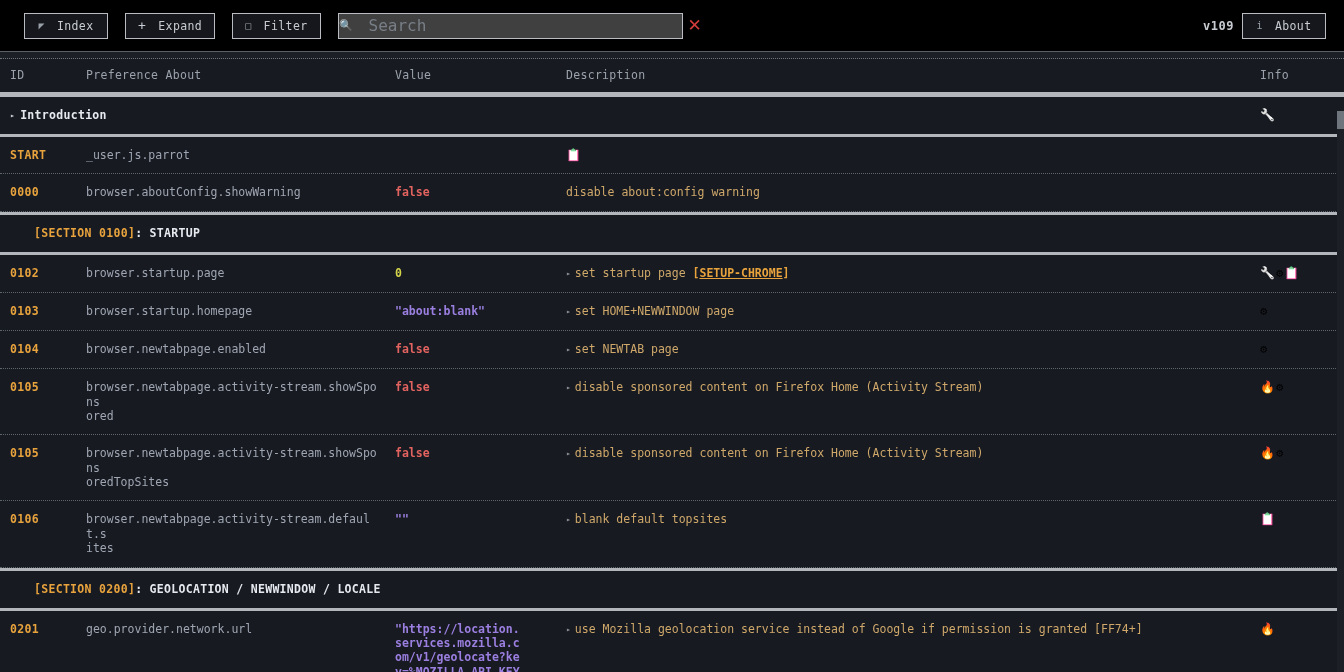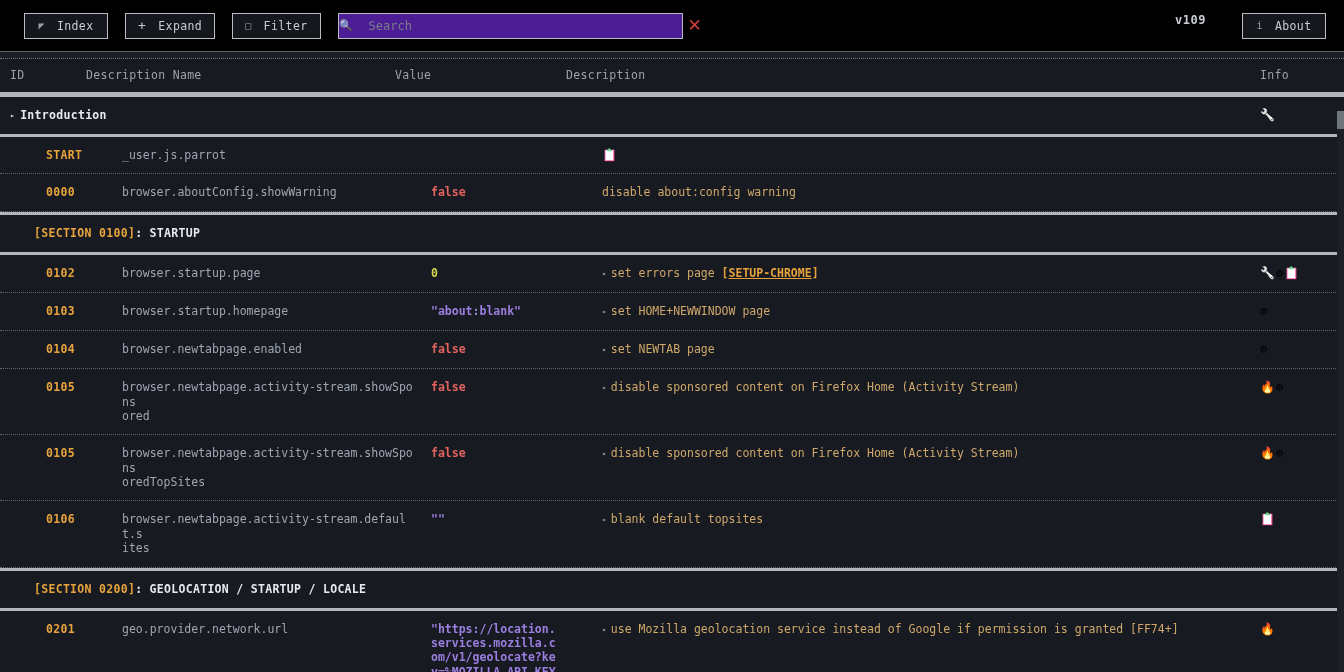--- a/index.html
+++ b/index.html
@@ -38,25 +38,25 @@
     cursor: pointer;
   }
   .tbtn .gl { font-size: 10px; color: #9aa0a8; line-height: 1; }
   .tbtn .gl.plus { font-size: 13px; color: #c8ccd2; }
 
   #search-wrap {
     display: flex; align-items: center;
   }
   #search-input {
     width: 345px; height: 26px;
-    background: #4c1d95;
+    background: #404040;
     border: 1px solid #b9bcc0;
     color: #cfd3d8;
     font-family: "DejaVu Sans Mono", "Liberation Mono", monospace;
-    font-size: 12px;
+    font-size: 16px;
     padding: 0 8px 0 30px;
     outline: none;
   }
   #search-input::placeholder { color: #787f88; }
   #search-icon {
     position: absolute;
     left: 339px;
     font-size: 11px;
     pointer-events: none;
     filter: grayscale(.35);
@@ -68,21 +68,22 @@
     margin-left: 5px;
     line-height: 1;
     cursor: pointer;
     font-family: "DejaVu Sans", sans-serif;
   }
 
   #toolbar-right {
     position: absolute;
     right: 18px;
     display: flex;
-    gap: 36px;
+    align-items: center;
+    gap: 8px;
   }
   #version { color: #c8ccd2; font-size: 12px; font-weight: bold; letter-spacing: .5px; }
 
   
   #hscroll {
     height: 7px;
     background: #1c1f26;
     border-bottom: 1px dotted #6e747c;
   }
 
@@ -95,21 +96,20 @@
   }
   .row {
     display: flex;
     background: #171a21;
     position: relative;
     font-size: 11.5px;
     gap: 18px;
   }
   .row.data {
     border-bottom: 1px dotted #5f656d;
-    padding-left: 36px;
   }
   .row.head {
     border-bottom: 2px solid #b3b6ba;
     padding: 9px 0 10px 0;
   }
   .row.section {
     border-top: 3px solid #b3b6ba;
     border-bottom: 3px solid #b3b6ba;
     padding: 11px 0 12px 0;
   }
@@ -209,21 +209,21 @@
     </div>
   </div>
 </div>
 
 <div id="hscroll"></div>
 
 <div id="content">
 
   <div class="row head">
     <div class="c-id   hdr">ID</div>
-    <div class="c-name hdr">Description Name</div>
+    <div class="c-name hdr">Preference About</div>
     <div class="c-val  hdr">Value</div>
     <div class="c-desc hdr">Description</div>
     <div class="c-info hdr">Info</div>
   </div>
 
   <div id="rows-host">
       <div class="row section">
         <div class="sec-label" style="flex:1 1 auto"><span class="tri">▸</span><span>Introduction</span></div>
         <div class="c-info"><span class="icons">
             <span class="ico wrench">🔧</span>
@@ -245,21 +245,21 @@
         <div class="c-info"></div>
       </div>
       <div class="row section">
         <div class="sec-label" style="flex:1 1 auto"><span class="br">[SECTION 0100]</span><span>: STARTUP</span></div>
         <div class="c-info"></div>
       </div>
       <div class="row data">
         <div class="c-id"><span class="id">0102</span></div>
         <div class="c-name"><span class="pname">browser.startup.page</span></div>
         <div class="c-val"><span class="v-num">0</span></div>
-        <div class="c-desc"><span class="desc"><span class="tri">▸</span><span>set errors page </span><span class="brk">[</span><span class="lnk">SETUP-CHROME</span><span class="brk">]</span></span></div>
+        <div class="c-desc"><span class="desc"><span class="tri">▸</span><span>set startup page </span><span class="brk">[</span><span class="lnk">SETUP-CHROME</span><span class="brk">]</span></span></div>
         <div class="c-info"><span class="icons">
             <span class="ico wrench">🔧</span>
             <span class="ico gear">⚙</span>
             <span class="ico clip">📋</span>
           </span></div>
       </div>
       <div class="row data">
         <div class="c-id"><span class="id">0103</span></div>
         <div class="c-name"><span class="pname">browser.startup.homepage</span></div>
         <div class="c-val"><span class="v-str">"about:blank"</span></div>
@@ -300,21 +300,21 @@
       <div class="row data">
         <div class="c-id"><span class="id">0106</span></div>
         <div class="c-name"><span class="pname">browser.newtabpage.activity-stream.default.s<br>ites</span></div>
         <div class="c-val"><span class="v-str">""</span></div>
         <div class="c-desc"><span class="desc"><span class="tri">▸</span><span>blank default topsites</span></span></div>
         <div class="c-info"><span class="icons">
             <span class="ico clip">📋</span>
           </span></div>
       </div>
       <div class="row section">
-        <div class="sec-label" style="flex:1 1 auto"><span class="br">[SECTION 0200]</span><span>: GEOLOCATION / STARTUP / LOCALE</span></div>
+        <div class="sec-label" style="flex:1 1 auto"><span class="br">[SECTION 0200]</span><span>: GEOLOCATION / NEWWINDOW / LOCALE</span></div>
         <div class="c-info"></div>
       </div>
       <div class="row data">
         <div class="c-id"><span class="id">0201</span></div>
         <div class="c-name"><span class="pname">geo.provider.network.url</span></div>
         <div class="c-val"><span class="v-str">"https://location.<br>services.mozilla.c<br>om/v1/geolocate?ke<br>y=%MOZILLA_API_KEY<br>%"</span></div>
         <div class="c-desc"><span class="desc"><span class="tri">▸</span><span>use Mozilla geolocation service instead of Google if permission is granted [FF74+]</span></span></div>
         <div class="c-info"><span class="icons">
             <span class="ico fox">🔥</span>
           </span></div>

